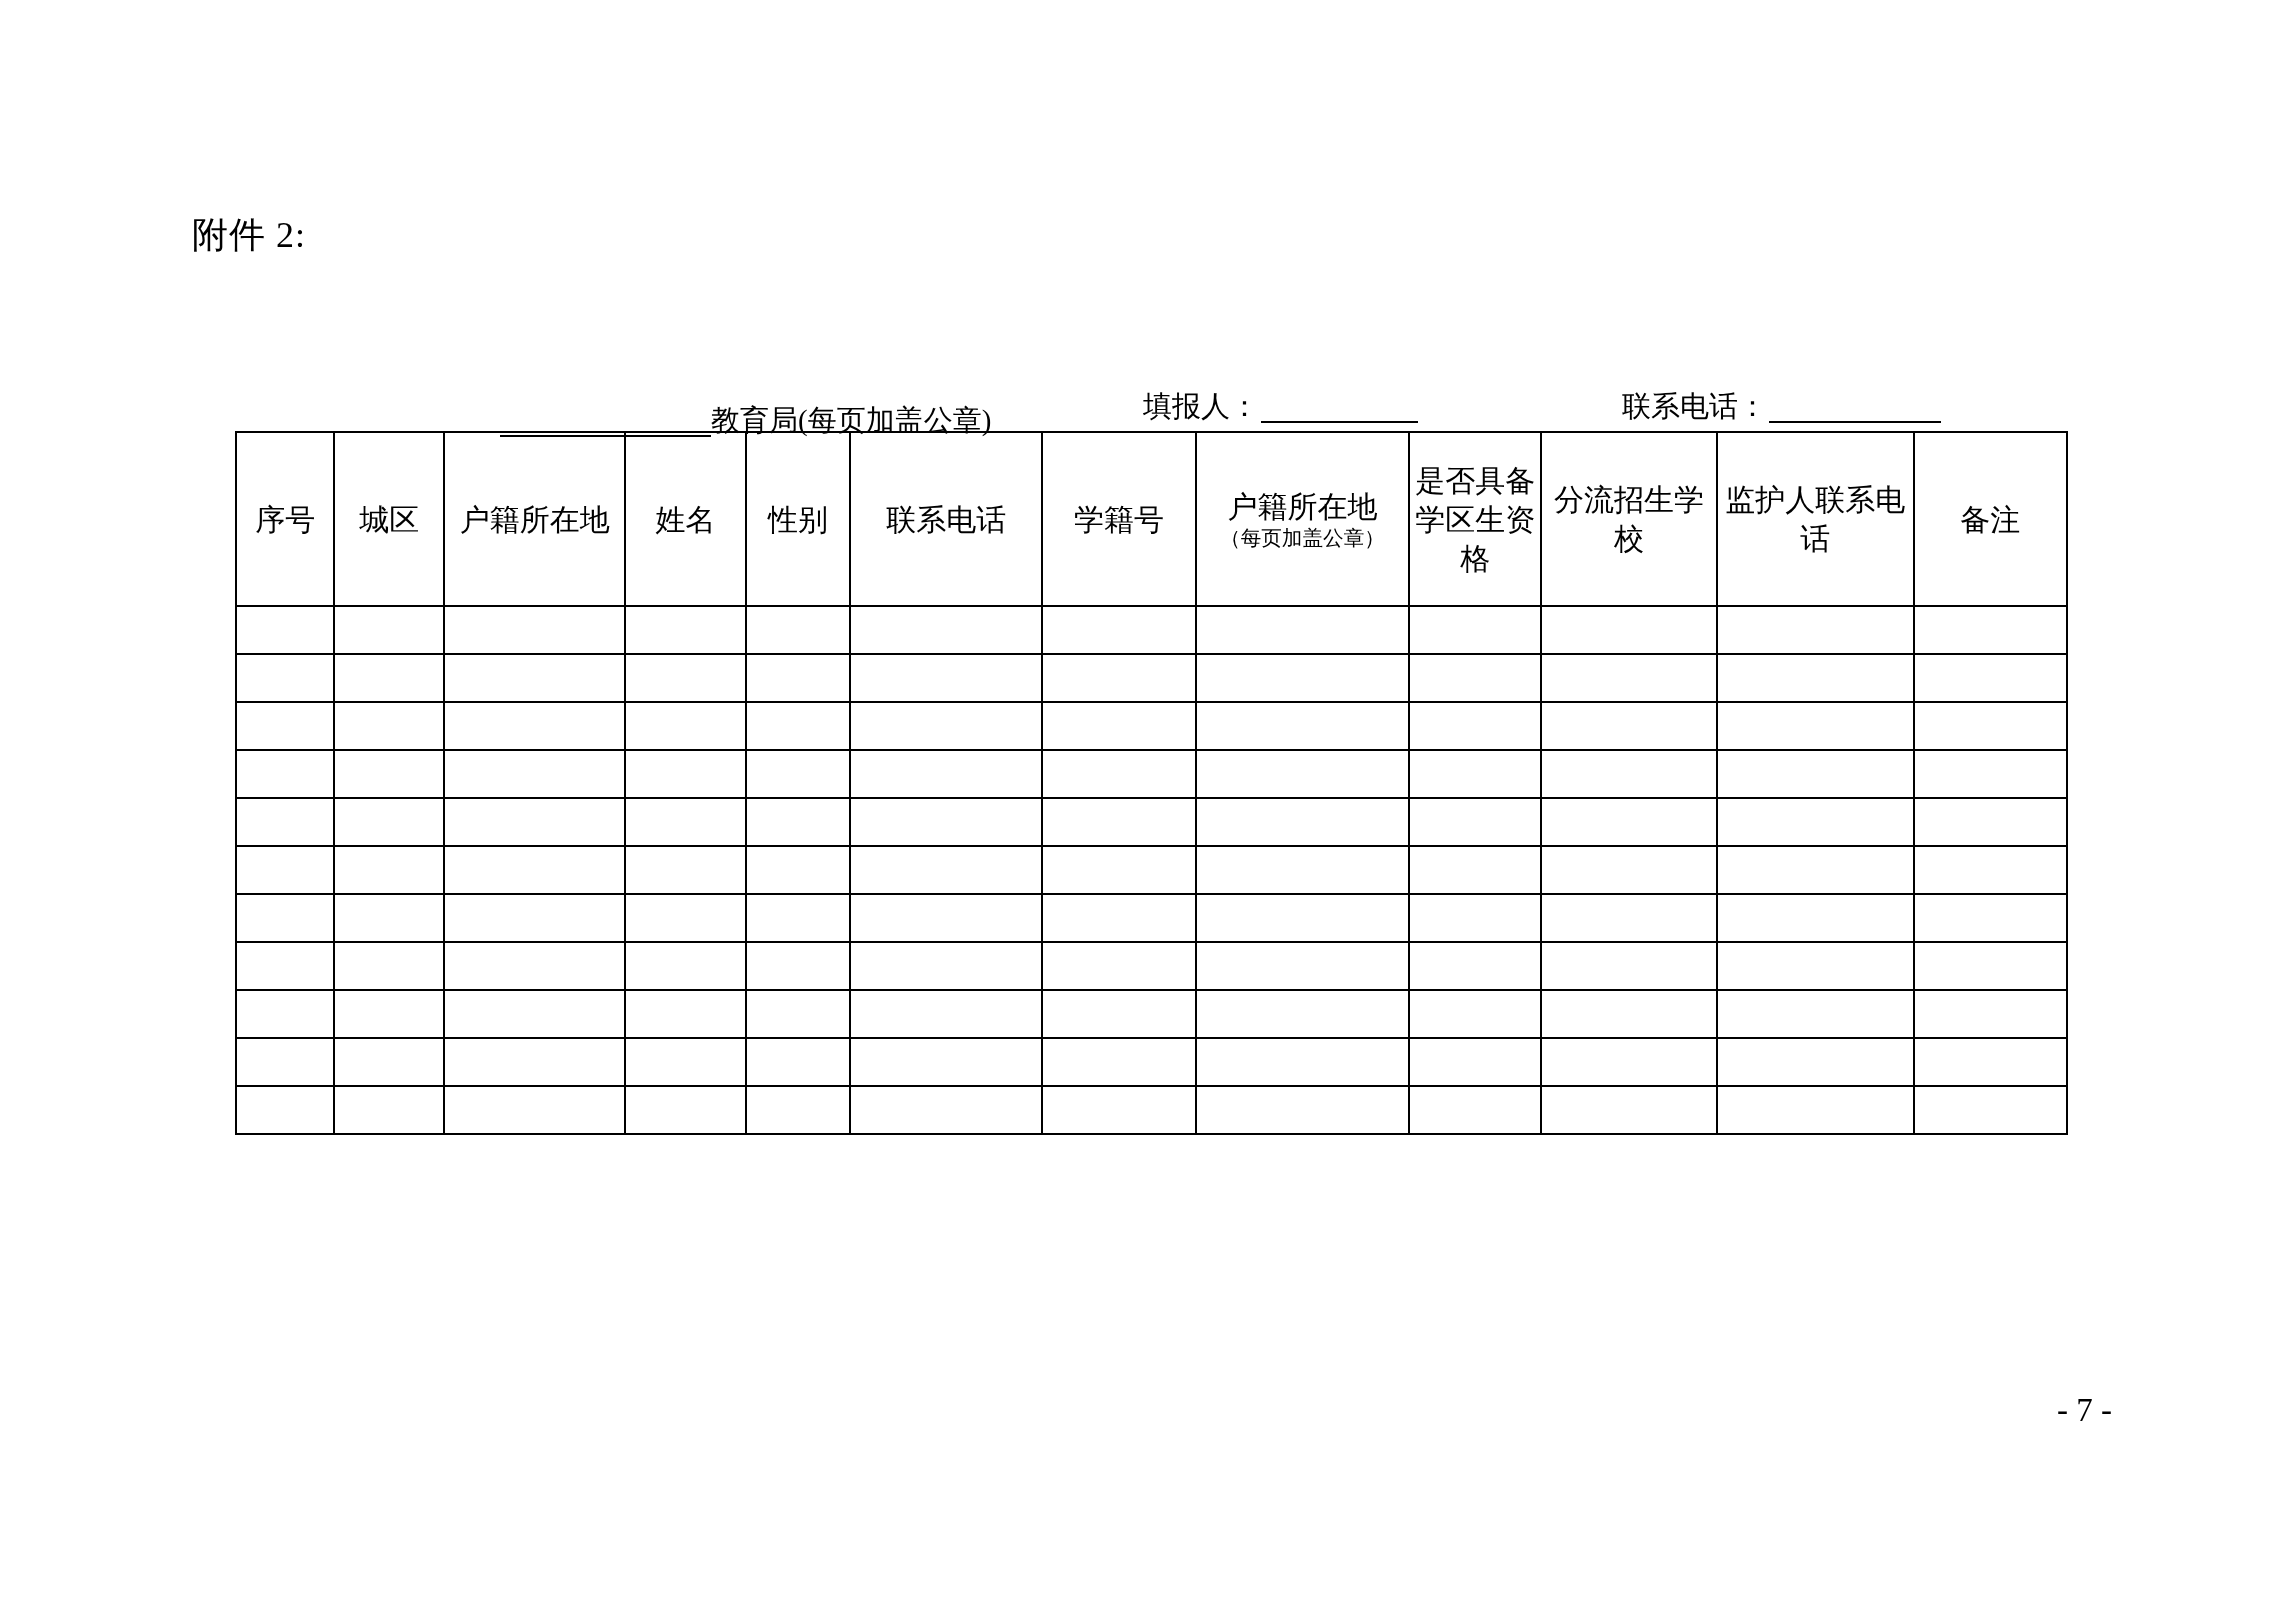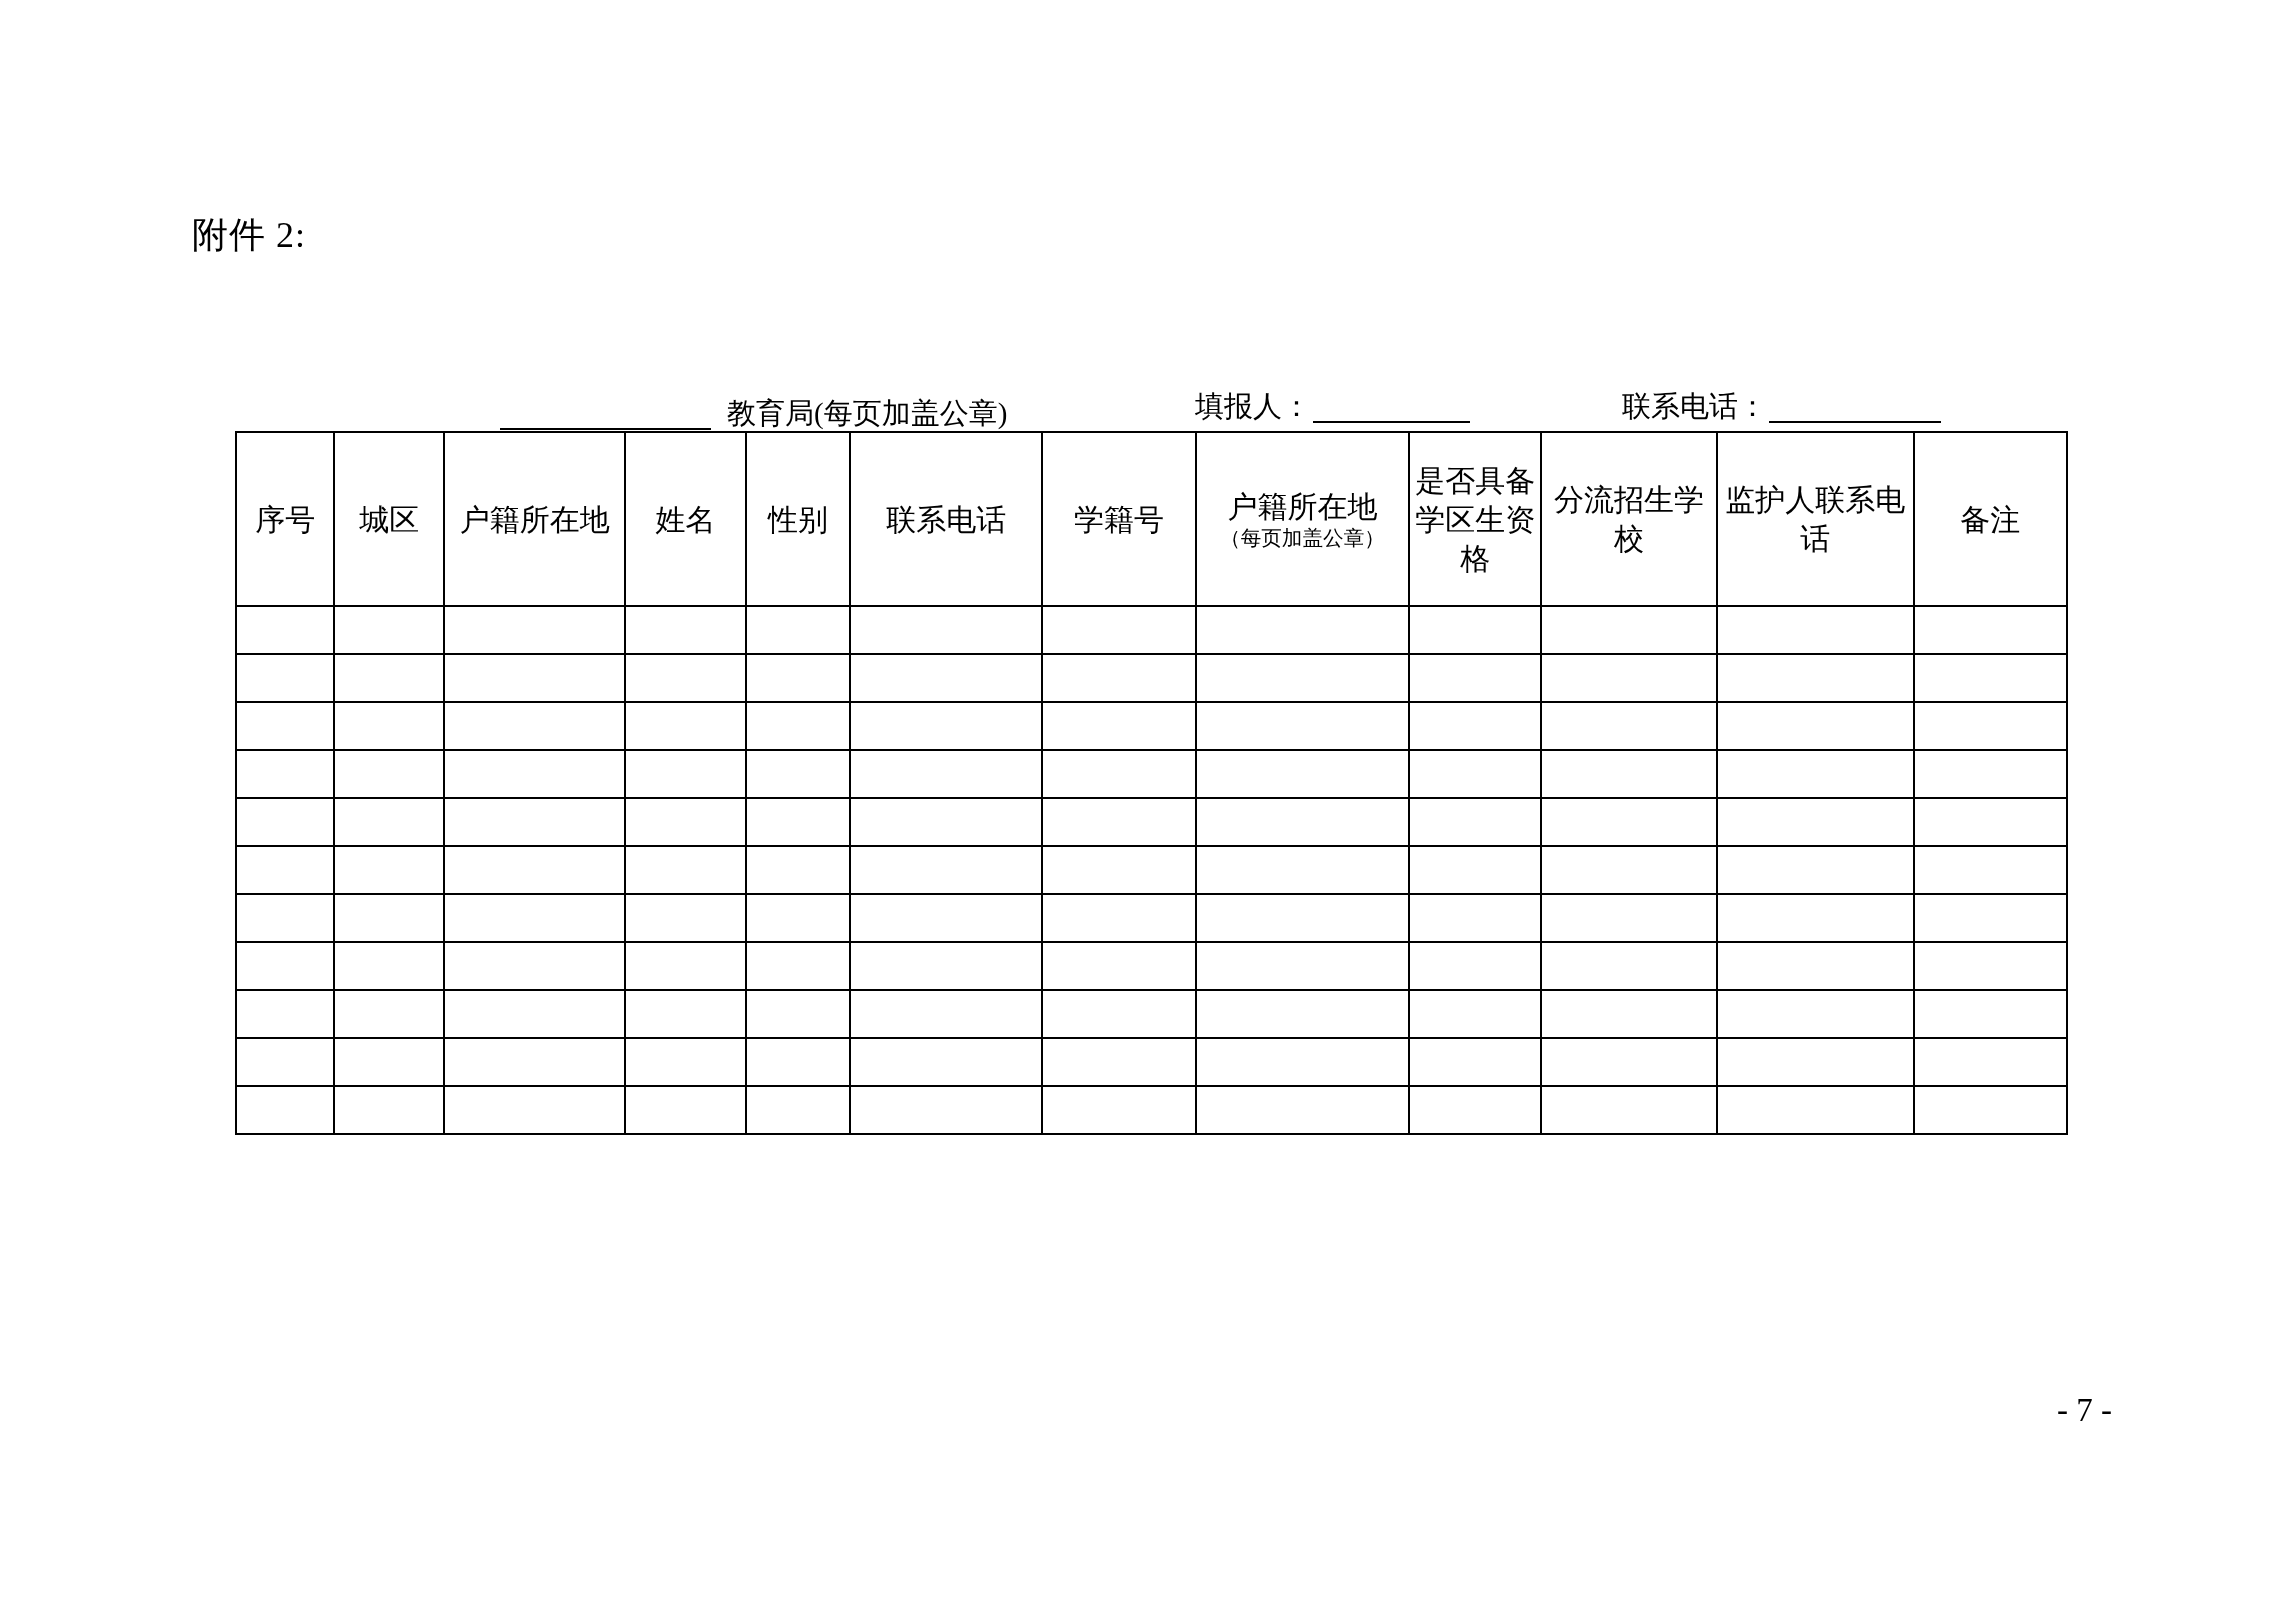--- a/index.html
+++ b/index.html
@@ -52,23 +52,23 @@
     position: absolute;
     display: flex;
     align-items: flex-end;
     white-space: nowrap;
   }
   .sub-group .blank {
     display: inline-block;
     border-bottom: 2px solid #000;
     height: 29px;
   }
-  .sub-bureau { left: 265px; top: 7px; gap: 16px; }
+  .sub-bureau { left: 265px; top: 14px; }
   .sub-bureau .blank { width: 211px; }
-  .sub-reporter { left: 960px; top: 0; }
+  .sub-reporter { left: 908px; top: 0; }
   .sub-reporter .blank { width: 157px; margin-left: 2px; }
   .sub-phone { left: 1387px; top: 0; }
   .sub-phone .blank { width: 172px; margin-left: 2px; }
   .sub-text { font-size: 29px; line-height: 33px; }
 
   table.main-table {
     position: absolute;
     left: 235px;
     top: 431px;
     border-collapse: collapse;

